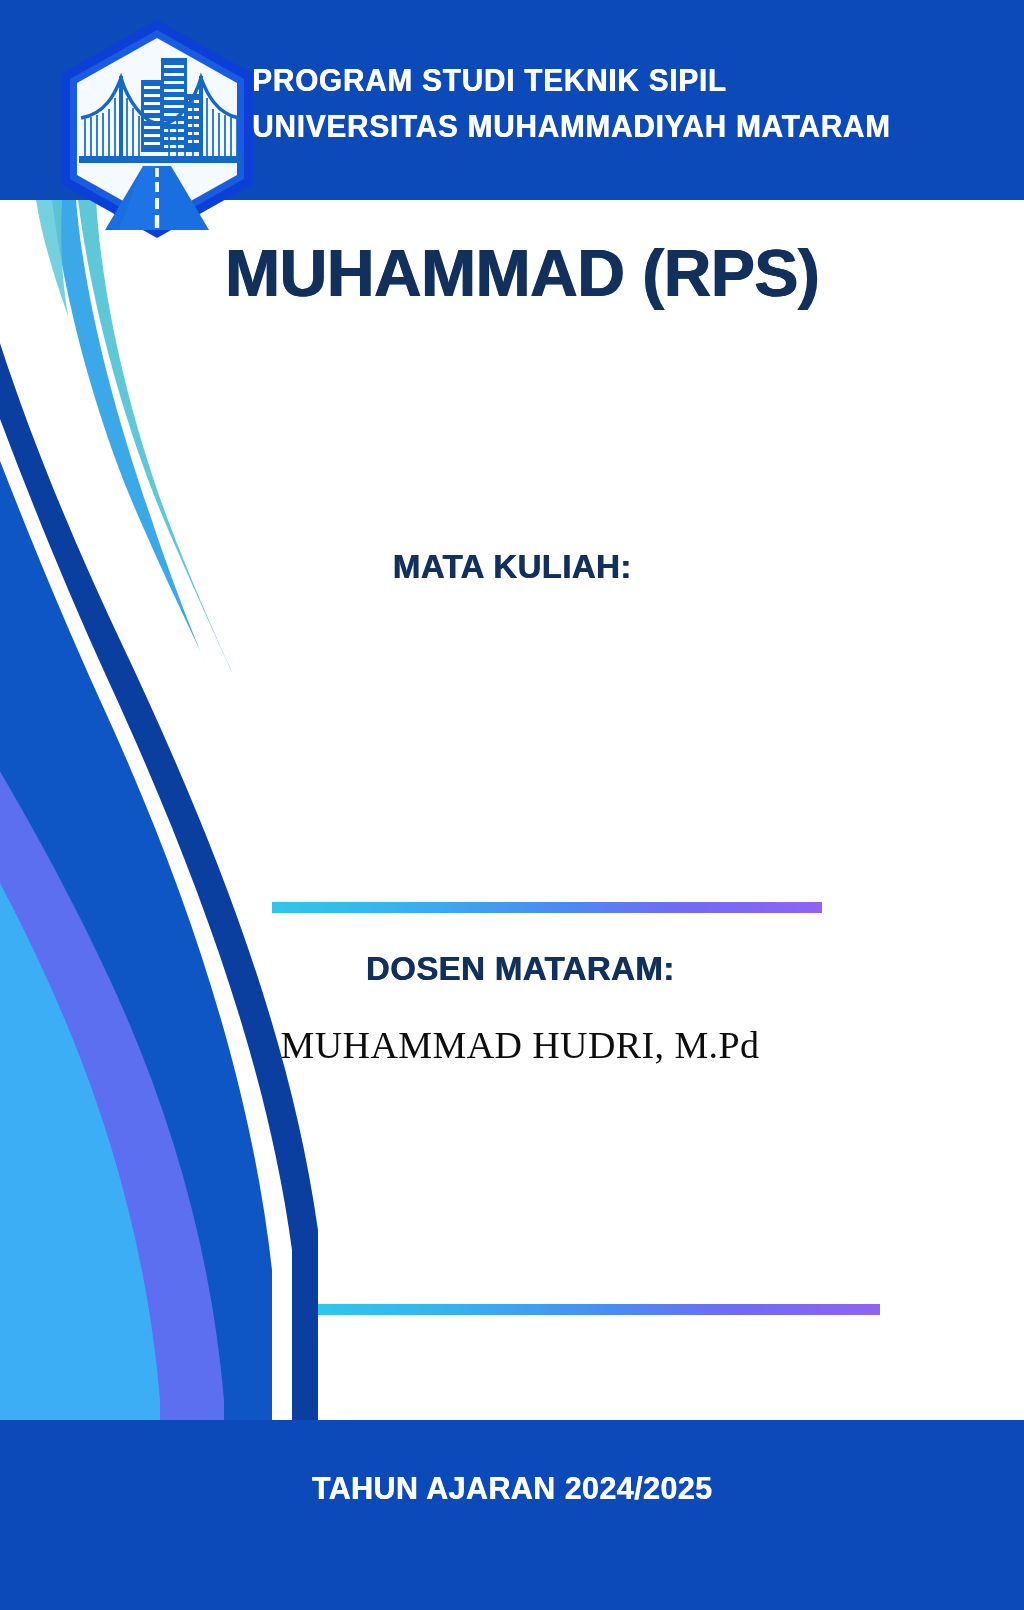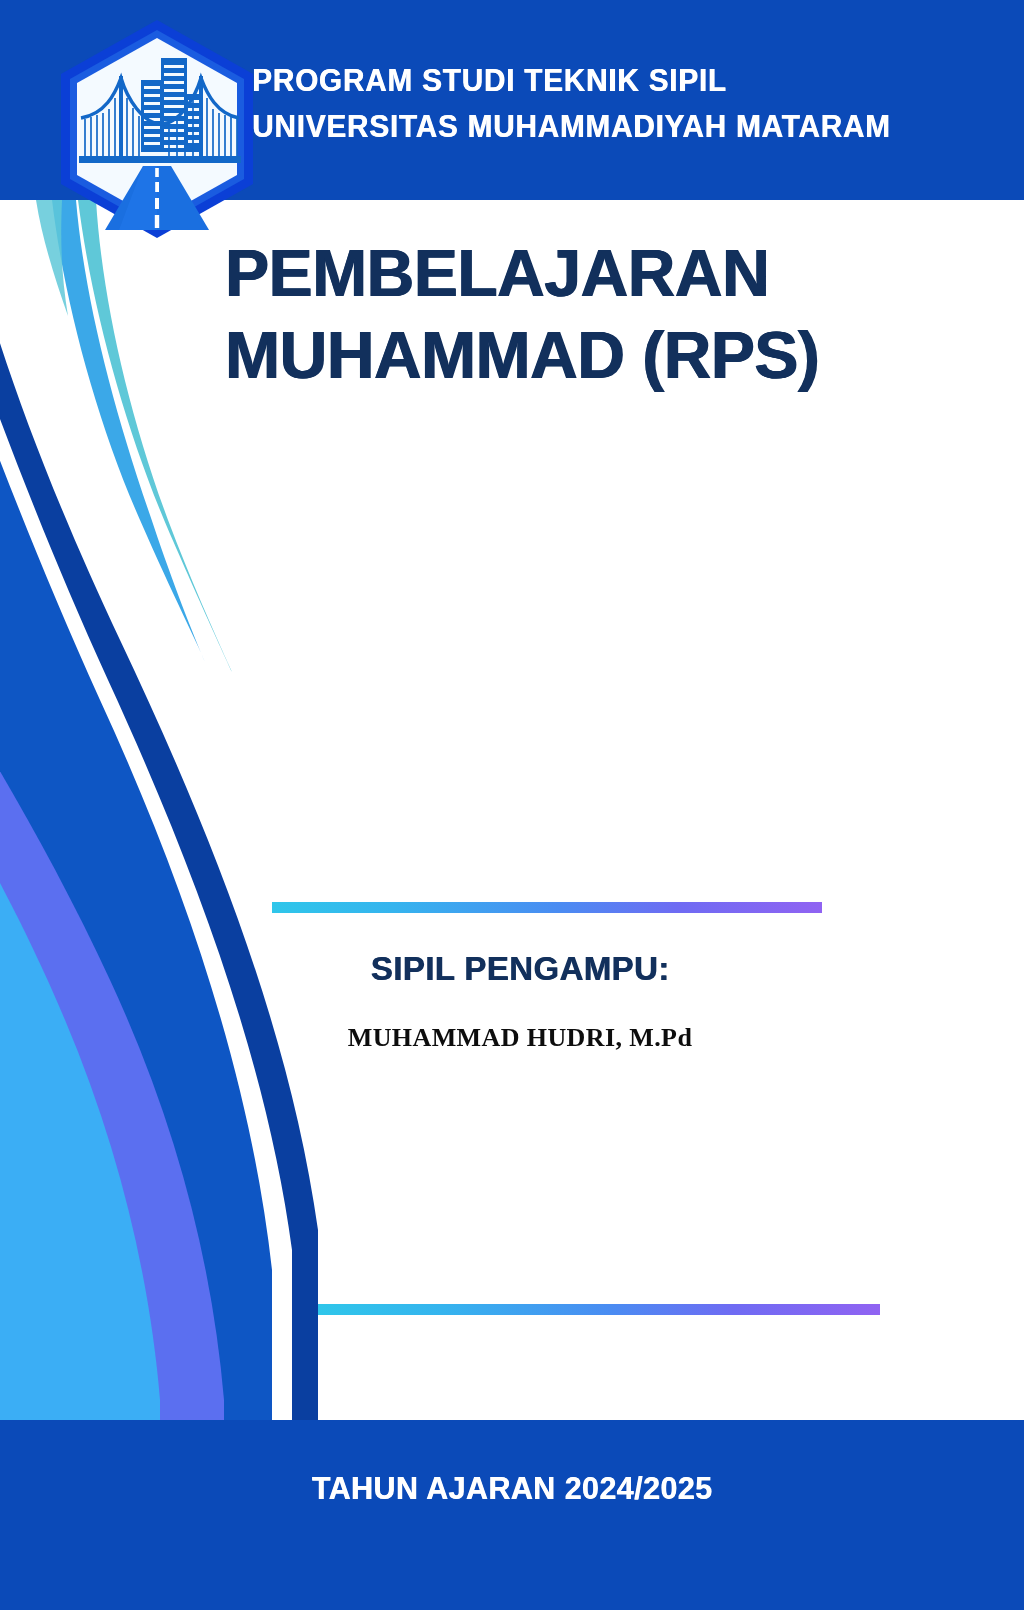--- a/index.html
+++ b/index.html
@@ -123,22 +123,22 @@
     font-family:"Liberation Sans", sans-serif;
     font-weight:bold;
     font-size:33px;
     letter-spacing:0.4px;
     color:#12305C;
     text-shadow:0.7px 0 0 #12305C;
   }
   .value-dp {
     margin-top:35px;
     font-family:"Liberation Serif", serif;
-    font-weight:bold;
-    font-size:26px;
+    font-weight:normal;
+    font-size:38px;
     letter-spacing:0.4px;
     color:#0d0d0d;
   }
 
   
   .footer-band {
     position:absolute; left:0; top:1420px;
     width:1024px; height:190px;
     background:#0B4AB8;
     z-index:4;
@@ -310,31 +310,31 @@
       </g>
     </svg>
   </div>
 
   <div class="header-text">
     <div class="header-line">PROGRAM STUDI TEKNIK SIPIL</div>
     <div class="header-line">UNIVERSITAS MUHAMMADIYAH MATARAM</div>
   </div>
 
   <div class="main-title">
-    <span class="tl">PEMBELAJARAN</span>
     <span class="tl">MUHAMMAD (RPS)</span>
   </div>
 
   <div class="course-block">
+    <div class="label-mk">MATA KULIAH:</div>
   </div>
 
   <div class="divider divider-top"></div>
 
   <div class="lecturer-block">
-    <div class="label-dp">SIPIL PENGAMPU:</div>
+    <div class="label-dp">DOSEN MATARAM:</div>
     <div class="value-dp">MUHAMMAD HUDRI, M.Pd</div>
   </div>
 
   <div class="divider divider-bot"></div>
 
   <div class="footer-band"></div>
   <div class="footer-text">TAHUN AJARAN  2024/2025</div>
 
 </div>
 

